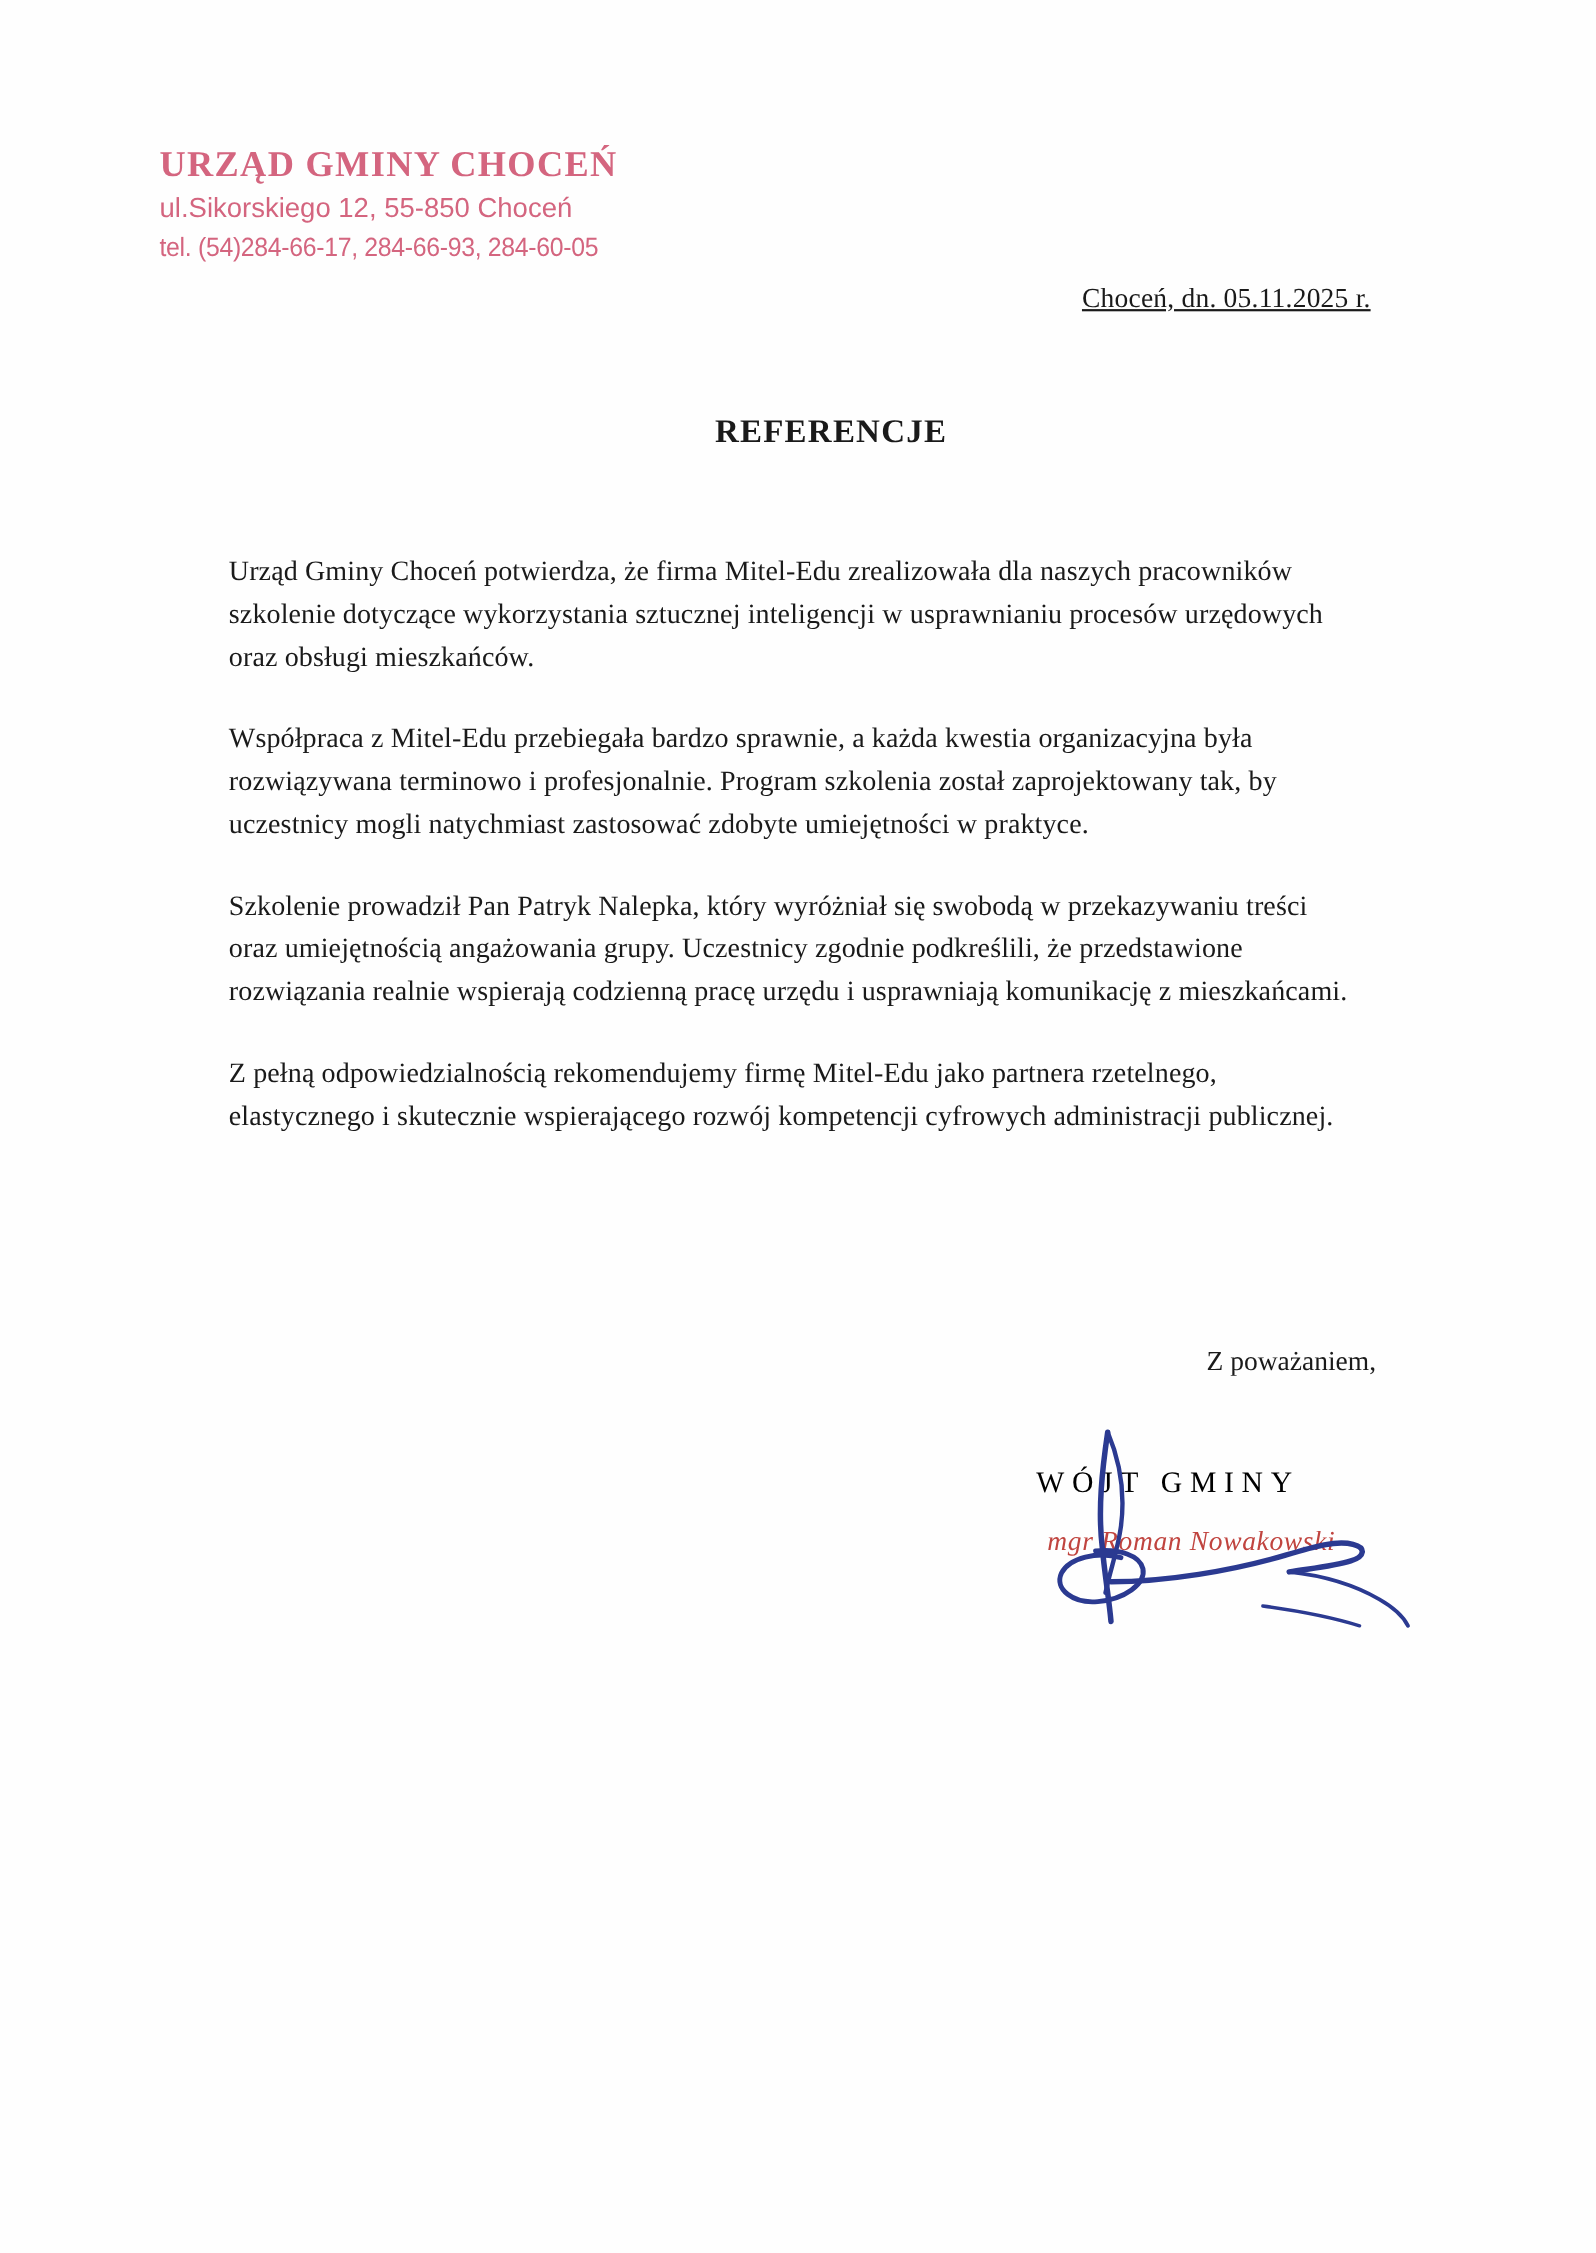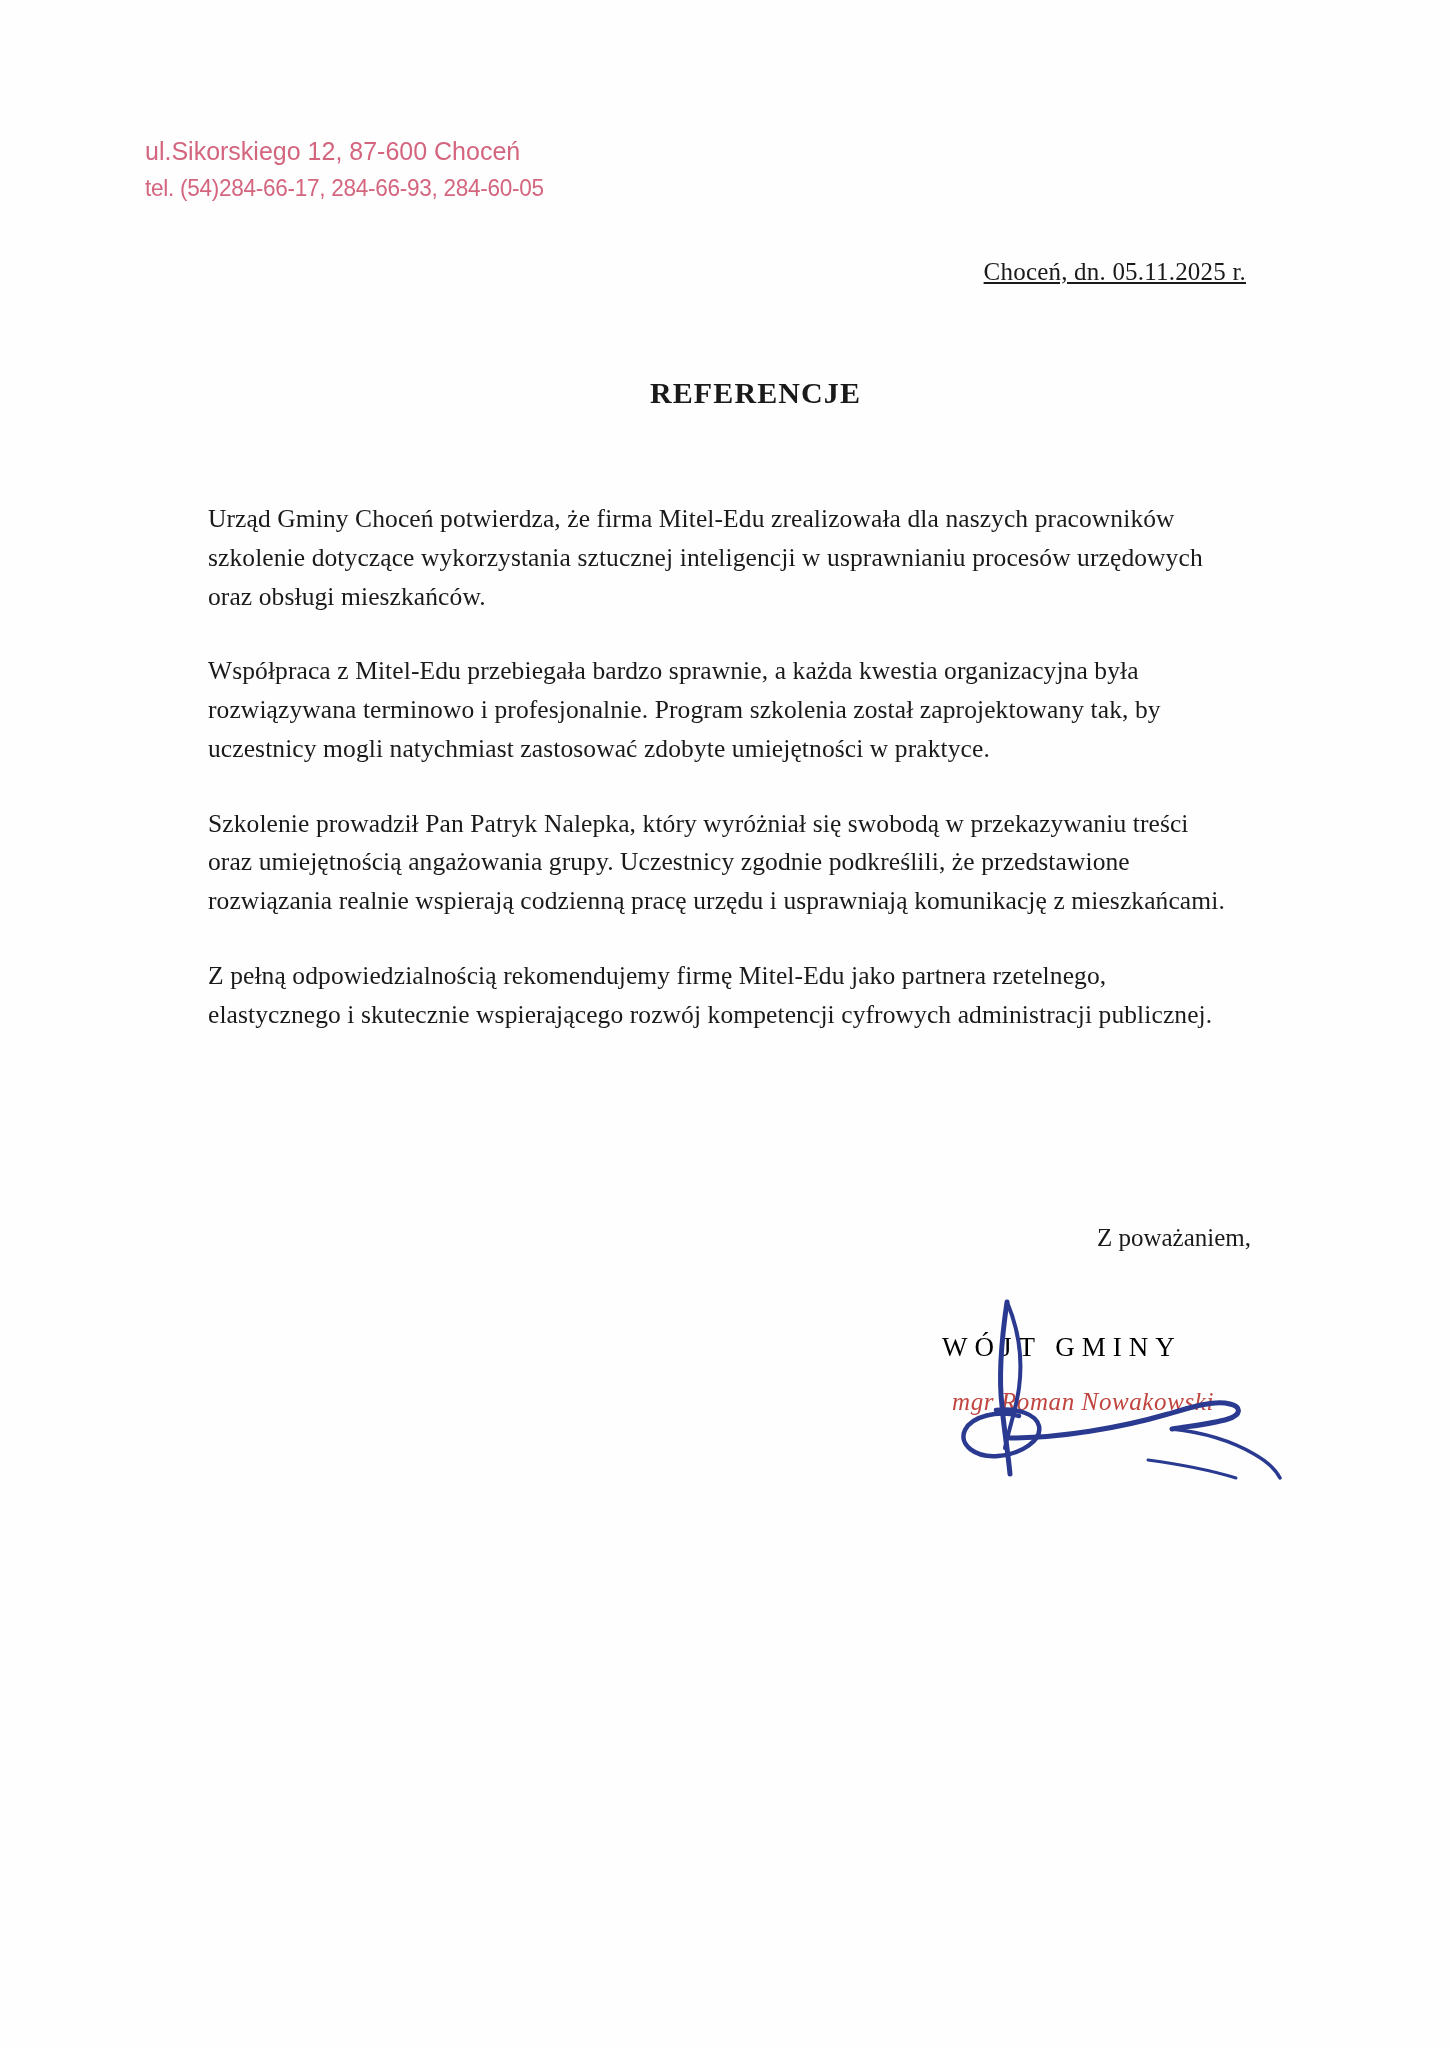--- a/index.html
+++ b/index.html
@@ -139,21 +139,22 @@
     height: 200px;
     pointer-events: none;
   }
 </style>
 </head>
 <body>
 
 <div id="page">
 
   <div id="letterhead">
-    <div class="lh-addr">ul.Sikorskiego 12, 87-600 Choceń</div>
+    <div class="lh-name">URZĄD GMINY CHOCEŃ</div>
+    <div class="lh-addr">ul.Sikorskiego 12, 55-850 Choceń</div>
     <div class="lh-tel">tel. (54)284-66-17, 284-66-93, 284-60-05</div>
   </div>
 
   <div id="date-line">Choceń, dn. 05.11.2025 r.</div>
 
   <div id="doc-title">REFERENCJE</div>
 
   <div id="body-copy">
     <p>Urząd Gminy Choceń potwierdza, że firma Mitel-Edu zrealizowała dla naszych pracowników szkolenie dotyczące wykorzystania sztucznej inteligencji w usprawnianiu procesów urzędowych oraz obsługi mieszkańców.</p>
     <p>Współpraca z Mitel-Edu przebiegała bardzo sprawnie, a każda kwestia organizacyjna była rozwiązywana terminowo i profesjonalnie. Program szkolenia został zaprojektowany tak, by uczestnicy mogli natychmiast zastosować zdobyte umiejętności w praktyce.</p>

